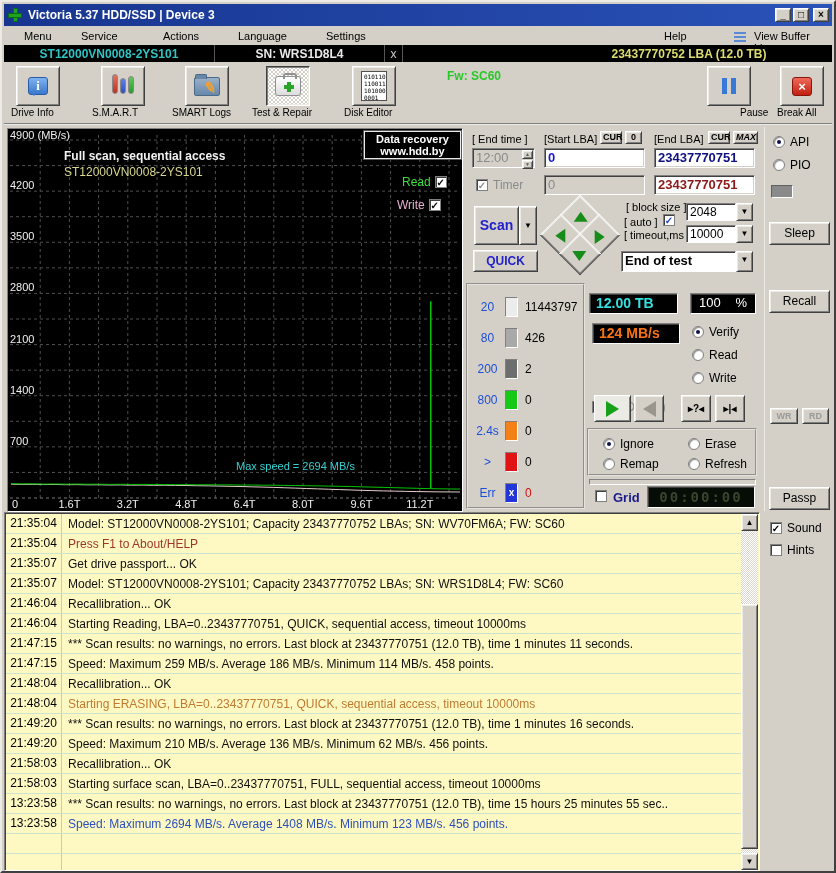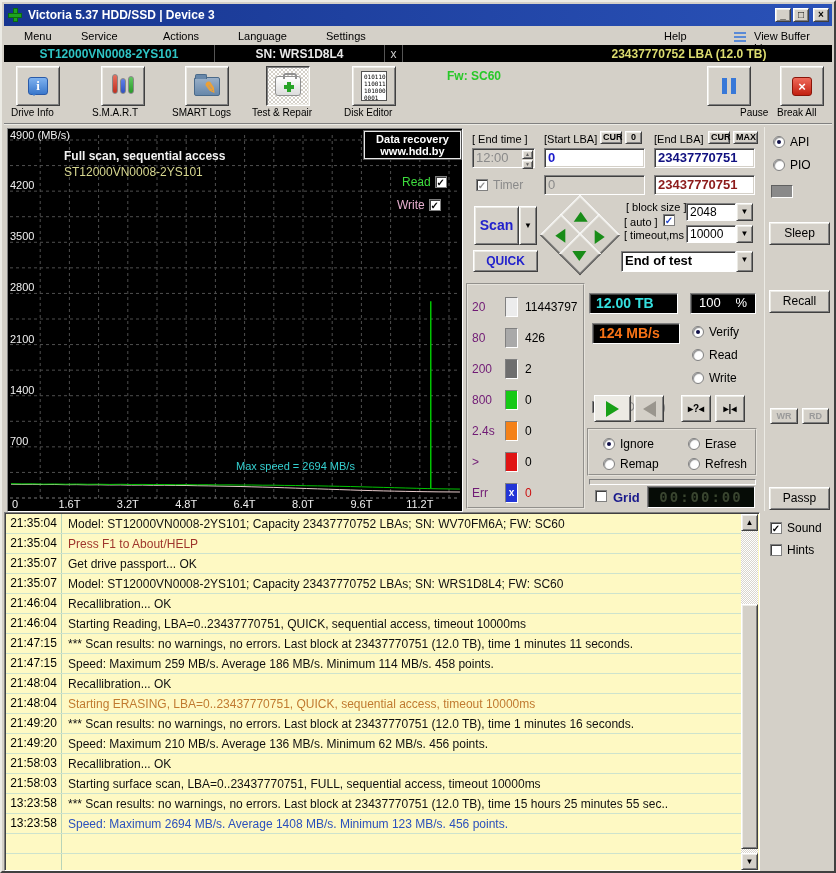--- a/index.html
+++ b/index.html
@@ -92,21 +92,21 @@
   .dd .val { flex:1; background:#fff; border:1px solid; border-color:#808080 #fff #fff #808080; box-shadow:inset 1px 1px 0 #404040;
     font-size:12px; padding:1px 3px; white-space:nowrap; overflow:hidden; }
   .dd .arr { width:17px; font-size:8px; line-height:15px; text-align:center; }
   .radio { width:12px; height:12px; border-radius:50%; background:#fff; border:1px solid #808080;
     box-shadow: inset 1px 1px 1px #909090; position:relative; display:inline-block; flex:none; }
   .radio.on:after { content:""; position:absolute; left:3px; top:3px; width:4px; height:4px; border-radius:50%; background:#10104a; }
   .rrow { position:absolute; display:flex; align-items:center; gap:5px; font-size:12px; white-space:nowrap; }
   .dia { position:absolute; width:30px; height:30px; transform:rotate(45deg); }
   .dia .tri { position:absolute; left:8px; top:8px; transform:rotate(-45deg); width:0; height:0; }
   .counter-row { display:flex; align-items:center; height:22px; margin-bottom:9px; }
-  .c-label { width:31px; text-align:left; font-size:12px; color:#701a75; flex:none; }
+  .c-label { width:31px; text-align:center; font-size:12px; color:#1d4ed8; flex:none; }
   .c-block { width:13px; height:20px; margin-left:2px; border:1px solid; border-color:#808080 #fff #fff #808080;
     text-align:center; color:#fff; font-weight:bold; font-size:10px; line-height:18px; flex:none; }
   .c-value { margin-left:7px; font-size:12px; color:#000; }
   .transport { position:absolute; height:27px; font-size:10px; text-align:center; }
   .tri-r { display:inline-block; width:0; height:0; border:8px solid transparent; border-left:13px solid #18a018; border-right:none; margin-top:5px; }
   .tri-l { display:inline-block; width:0; height:0; border:8px solid transparent; border-right:13px solid #9a968e; border-left:none; margin-top:5px; }
   .clock { font-family:"DejaVu Sans Mono",monospace; font-size:14px; font-weight:bold; letter-spacing:2px;
     color:#39452f; text-align:center; line-height:20px; }
 
   
@@ -286,21 +286,21 @@
       <div class="g-max">Max speed = 2694 MB/s</div>
     </div>
 
     <div class="ctrls">
       <span class="lbl abs" style="left:8px; top:6px;">[ End time ]</span>
       <span class="lbl abs" style="left:80px; top:6px;">[Start LBA]</span>
       <span class="minibtn b3" style="left:136px; top:4px; width:22px;">CUR</span>
       <span class="minibtn b3" style="left:161px; top:4px; width:17px;">0</span>
       <span class="lbl abs" style="left:190px; top:6px;">[End LBA]</span>
       <span class="minibtn b3" style="left:244px; top:4px; width:22px;">CUR</span>
-      <span class="minibtn b3" style="left:269px; top:4px; width:25px;">MAX</span>
+      <span class="minibtn b3" style="left:269px; top:4px; width:25px;font-style:italic;">MAX</span>
 
       <span class="field sunk dis abs" style="left:8px; top:21px; width:63px; background:#d4d0c8; font-weight:normal;">
         <span>12:00</span>
         <span class="spin">
             <i class="b3">▲</i>
             <i class="b3">▼</i>
           </span>
       </span>
       <span class="field sunk abs" style="left:80px; top:21px; width:101px; color:#1a1acc;">0</span>
       <span class="field sunk abs" style="left:190px; top:21px; width:101px; color:#101080;">23437770751</span>

